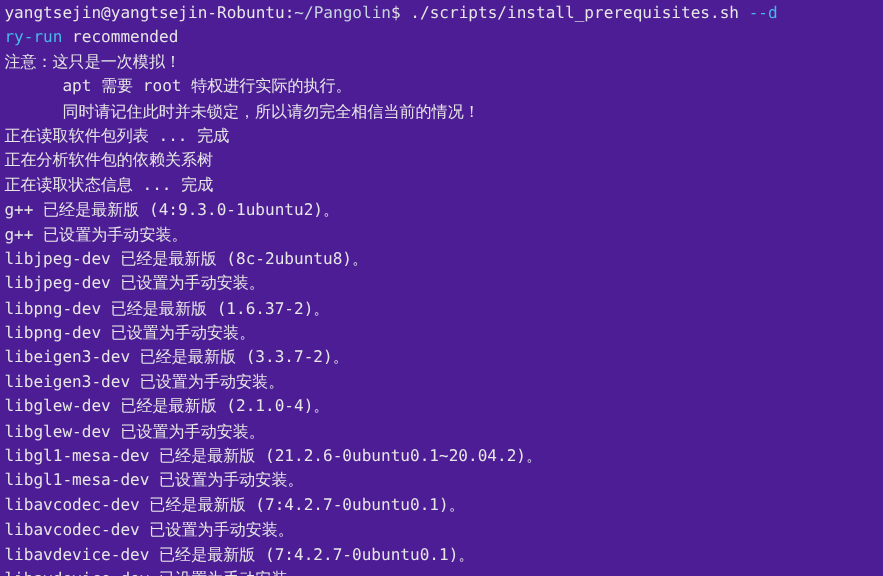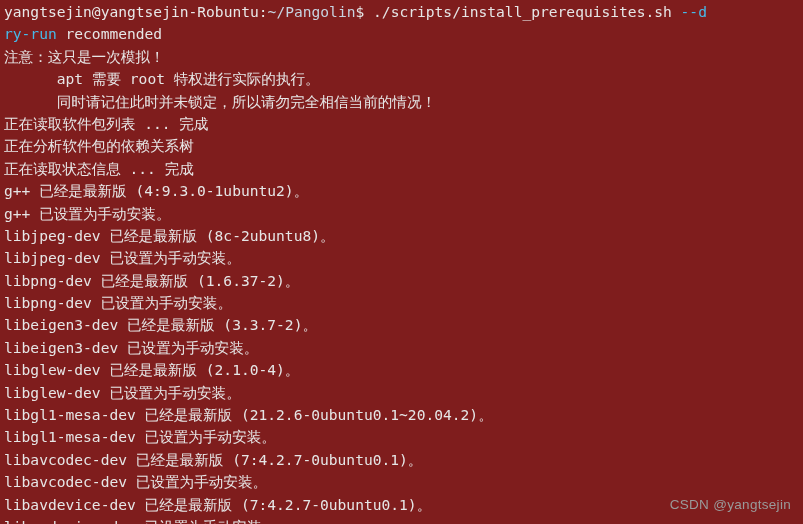--- a/index.html
+++ b/index.html
@@ -4,21 +4,21 @@
 <style>
   html, body {
     margin: 0;
     padding: 0;
     background: #1c1c1c;
   }
   #terminal {
     position: relative;
     width: 803px;
     height: 524px;
-    background: #7f1d1d;
+    background: #4c1d95;
     overflow: hidden;
     font-family: "DejaVu Sans Mono", "Liberation Mono", monospace;
     font-size: 14.6px;
     line-height: 22.4px;
     color: #e6e6e6;
     -webkit-font-smoothing: antialiased;
   }
   #lines {
     position: absolute;
     left: 4px;
@@ -45,14 +45,13 @@
     color: #9a9a9a;
     letter-spacing: 0.3px;
     white-space: pre;
   }
 </style>
 </head>
 <body>
 
 <div id="terminal">
   <div id="lines"><div class="line"><span class="seg c-prompt">yangtsejin@yangtsejin-Robuntu</span><span class="seg c-default">:</span><span class="seg c-path">~/Pangolin</span><span class="seg c-default">$ ./scripts/install_prerequisites.sh </span><span class="seg c-cyan">--d</span></div><div class="line"><span class="seg c-cyan">ry-run</span><span class="seg c-default"> recommended</span></div><div class="line"><span class="seg c-default">注意：这只是一次模拟！</span></div><div class="line"><span class="seg c-default">      apt 需要 root 特权进行实际的执行。</span></div><div class="line"><span class="seg c-default">      同时请记住此时并未锁定，所以请勿完全相信当前的情况！</span></div><div class="line"><span class="seg c-default">正在读取软件包列表 ... 完成</span></div><div class="line"><span class="seg c-default">正在分析软件包的依赖关系树</span></div><div class="line"><span class="seg c-default">正在读取状态信息 ... 完成</span></div><div class="line"><span class="seg c-default">g++ 已经是最新版 (4:9.3.0-1ubuntu2)。</span></div><div class="line"><span class="seg c-default">g++ 已设置为手动安装。</span></div><div class="line"><span class="seg c-default">libjpeg-dev 已经是最新版 (8c-2ubuntu8)。</span></div><div class="line"><span class="seg c-default">libjpeg-dev 已设置为手动安装。</span></div><div class="line"><span class="seg c-default">libpng-dev 已经是最新版 (1.6.37-2)。</span></div><div class="line"><span class="seg c-default">libpng-dev 已设置为手动安装。</span></div><div class="line"><span class="seg c-default">libeigen3-dev 已经是最新版 (3.3.7-2)。</span></div><div class="line"><span class="seg c-default">libeigen3-dev 已设置为手动安装。</span></div><div class="line"><span class="seg c-default">libglew-dev 已经是最新版 (2.1.0-4)。</span></div><div class="line"><span class="seg c-default">libglew-dev 已设置为手动安装。</span></div><div class="line"><span class="seg c-default">libgl1-mesa-dev 已经是最新版 (21.2.6-0ubuntu0.1~20.04.2)。</span></div><div class="line"><span class="seg c-default">libgl1-mesa-dev 已设置为手动安装。</span></div><div class="line"><span class="seg c-default">libavcodec-dev 已经是最新版 (7:4.2.7-0ubuntu0.1)。</span></div><div class="line"><span class="seg c-default">libavcodec-dev 已设置为手动安装。</span></div><div class="line"><span class="seg c-default">libavdevice-dev 已经是最新版 (7:4.2.7-0ubuntu0.1)。</span></div><div class="line"><span class="seg c-default">libavdevice-dev 已设置为手动安装。</span></div></div>
-  <div id="watermark">CSDN @yangtsejin</div>
 </div>
 
 </body></html>

